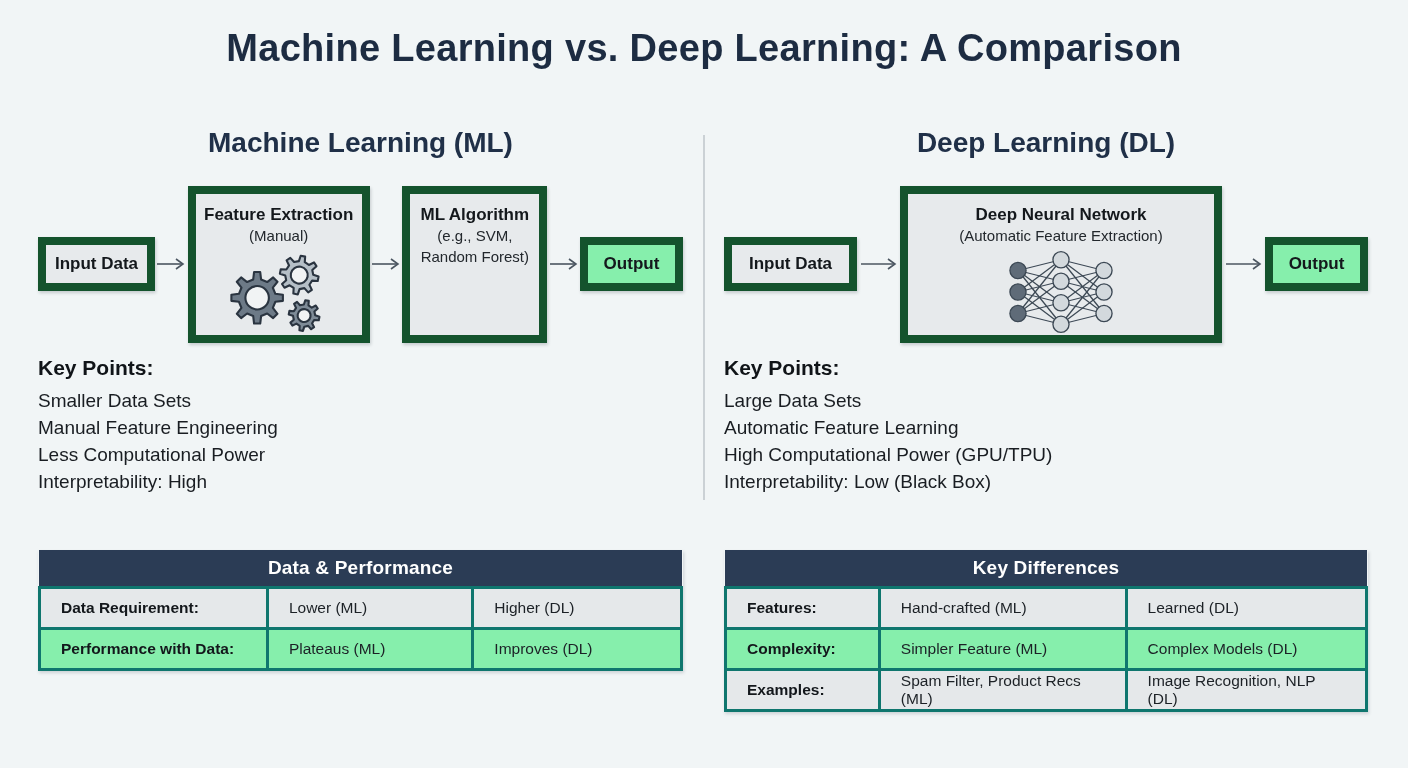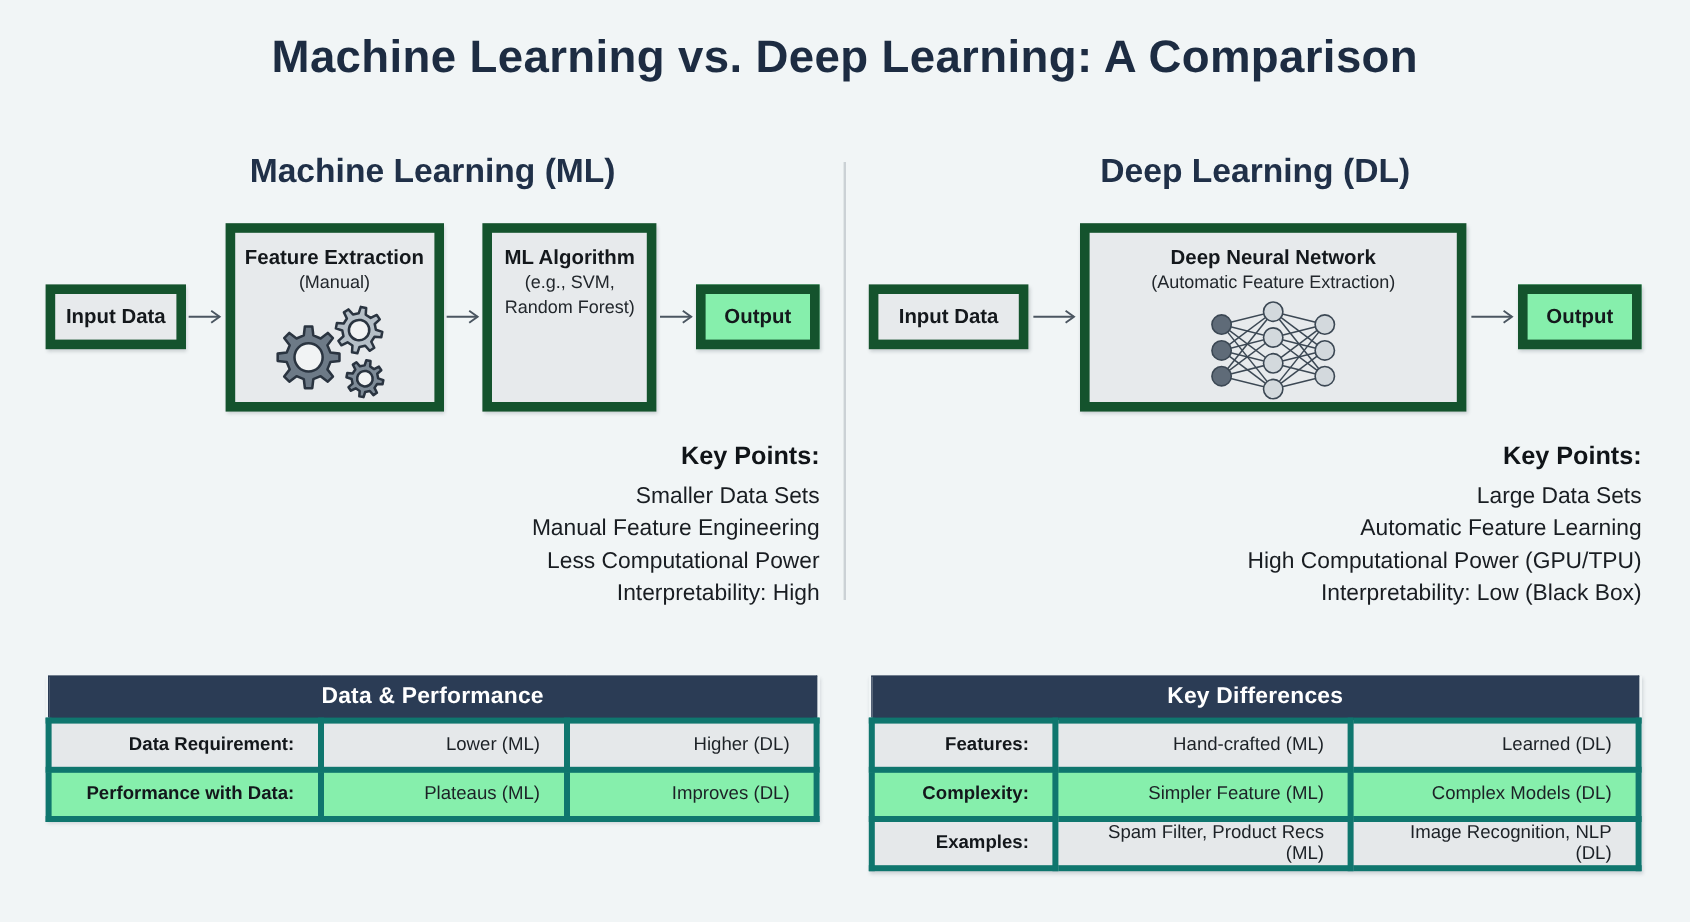--- a/index.html
+++ b/index.html
@@ -41,32 +41,32 @@
   .w-mla { width:145px; justify-content:center; padding-top:0; }
   .w-dnn { width:322px; }
   .node.output { width:103px; background:#86efac; }
   .sub { font-weight:400; font-size:15px; color:#22272c; margin-top:1px; line-height:20px; }
   .gears-wrap { margin-top:4px; }
   .nn-wrap { margin-top:3px; }
 
   .arrow { flex:none; display:block; }
   .arrow line, .arrow path { stroke:#4b5661; stroke-width:1.6; fill:none; }
 
-  .keypoints { margin-top:25px; text-align:right; }
+  .keypoints { margin-top:12px; text-align:left; }
   .kp-heading { font-size:21px; font-weight:700; color:#101418; line-height:25px; margin-bottom:7px; }
   .kp-line { font-size:19px; color:#191d22; line-height:27px; }
 
   table.cmp { margin-top:55px; width:100%; border-collapse:collapse; box-shadow:1px 2px 3px rgba(45,58,70,.18); }
   table.cmp th.tbl-title {
     background:#2b3c55; color:#ffffff; font-size:19px; font-weight:700;
     height:37px; border:1px solid #2b3c55; letter-spacing:.2px;
   }
   table.cmp td {
-    height:41px; text-align:right; font-size:15.5px; color:#1c2126;
-    border:5px solid #0f766e; padding:0 20px;
+    height:41px; text-align:left; font-size:15.5px; color:#1c2126;
+    border:3px solid #0f766e; padding:0 20px;
   }
   table.cmp td.rowlabel { font-weight:700; color:#13171b; }
   tr.gray td { background:#e5e8ea; }
   tr.white td { background:#86efac; }
 </style>
 </head>
 <body>
 
 <div class="page">
 

